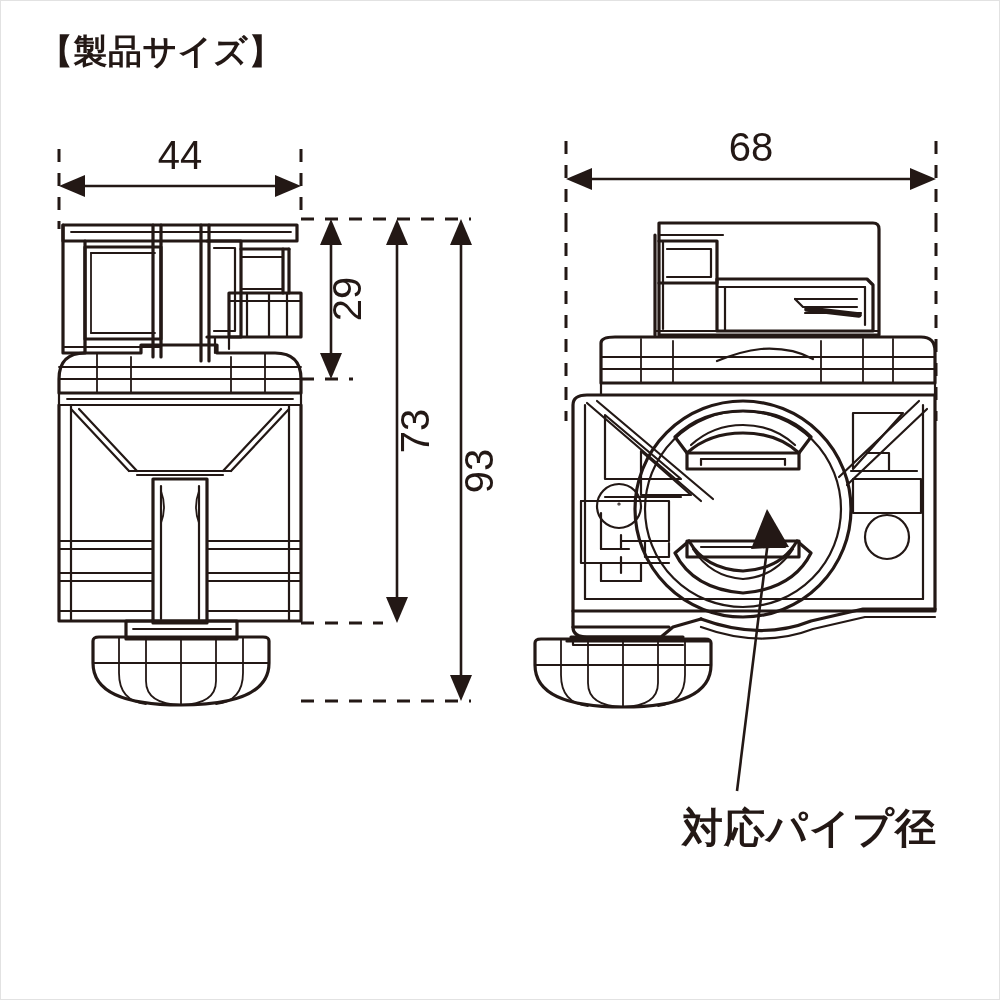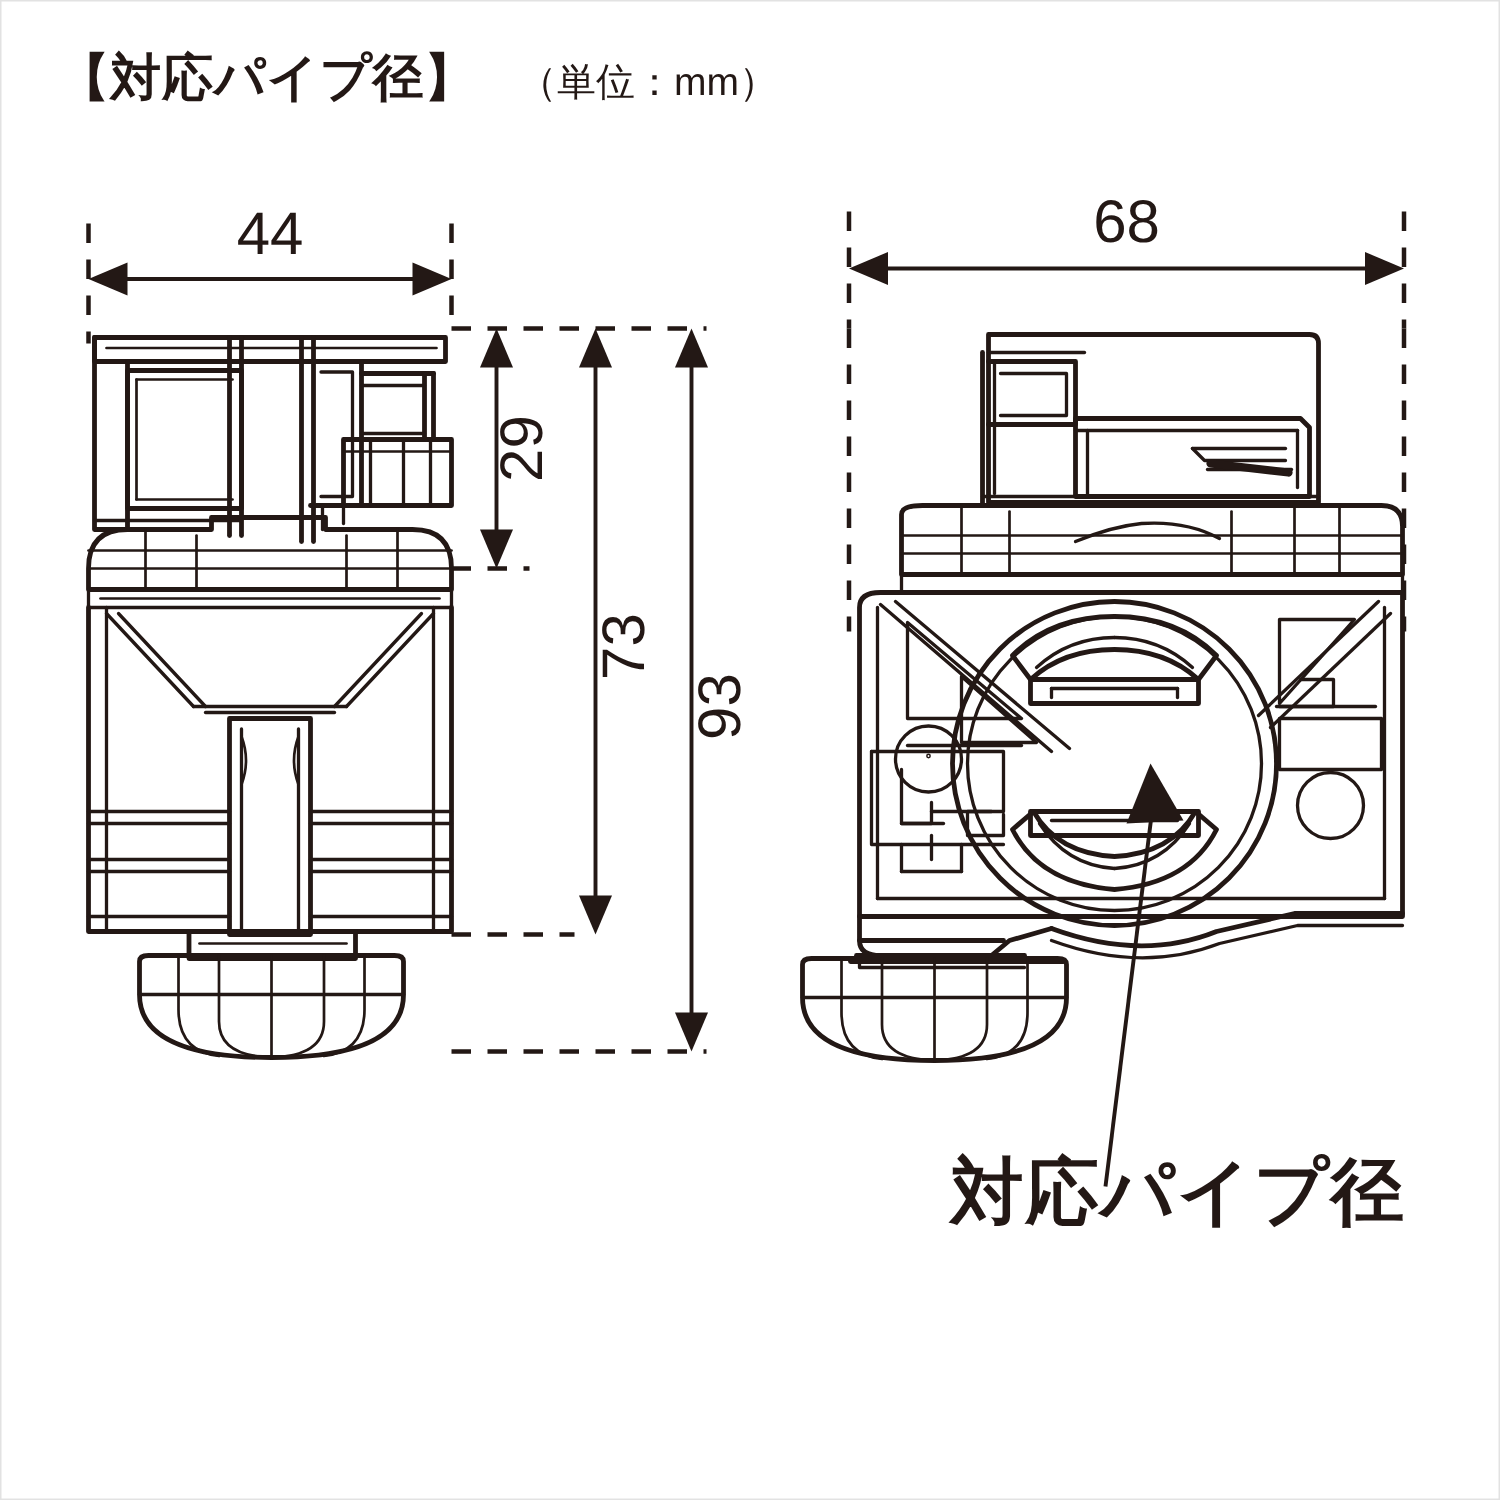--- a/index.html
+++ b/index.html
@@ -40,22 +40,22 @@
     white-space: nowrap;
   }
   #drawing-svg {
     position: absolute;
     left: 0;
     top: 0;
   }
   #caption-pipe {
     position: absolute;
     right: 62px;
-    top: 761px;
-    font-size: 49px;
+    top: 800px;
+    font-size: 41px;
     font-weight: 700;
     color: #231815;
     white-space: nowrap;
     letter-spacing: 1px;
   }
   #caption-sizes {
     position: absolute;
     left: 50%;
     transform: translateX(-50%);
     top: 866px;
@@ -71,22 +71,21 @@
     font-size: 40px;
     fill: #231815;
   }
 </style>
 </head>
 <body>
 
 <div id="page">
 
   <div id="header-row">
-    <span id="title-main">【対応パイプ径】</span>
-    <span id="title-unit">（単位：mm）</span>
+    <span id="title-main">【製品サイズ】</span>
   </div>
 
   <svg id="drawing-svg" width="1000" height="1000" viewBox="0 0 1000 1000">
     <defs>
       <style>
         .ln { fill:none; stroke:#231815; stroke-width:3.2; stroke-linejoin:round; stroke-linecap:round; }
         .ln2 { fill:none; stroke:#231815; stroke-width:2.2; stroke-linejoin:round; stroke-linecap:round; }
         .lnT { fill:none; stroke:#231815; stroke-width:1.8; stroke-linejoin:round; stroke-linecap:round; }
         .lnH { fill:none; stroke:#231815; stroke-width:5.5; stroke-linejoin:round; stroke-linecap:round; }
         .dash { fill:none; stroke:#231815; stroke-width:3; stroke-dasharray:13 11; stroke-linecap:butt; }

